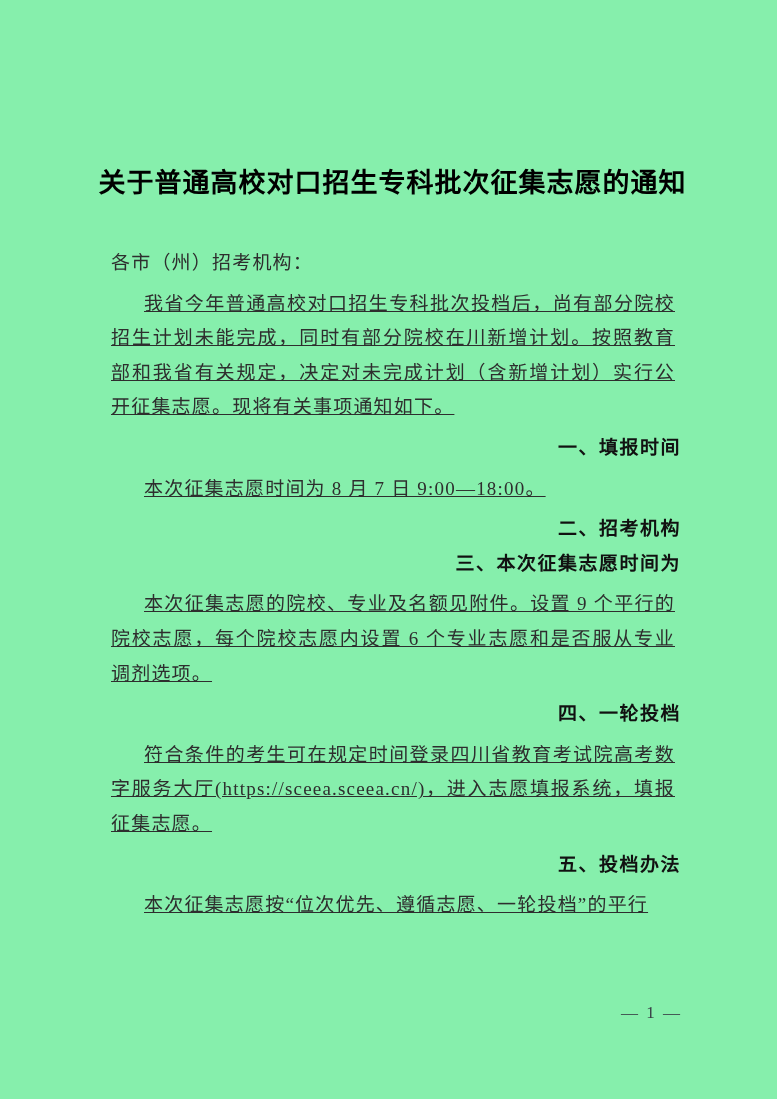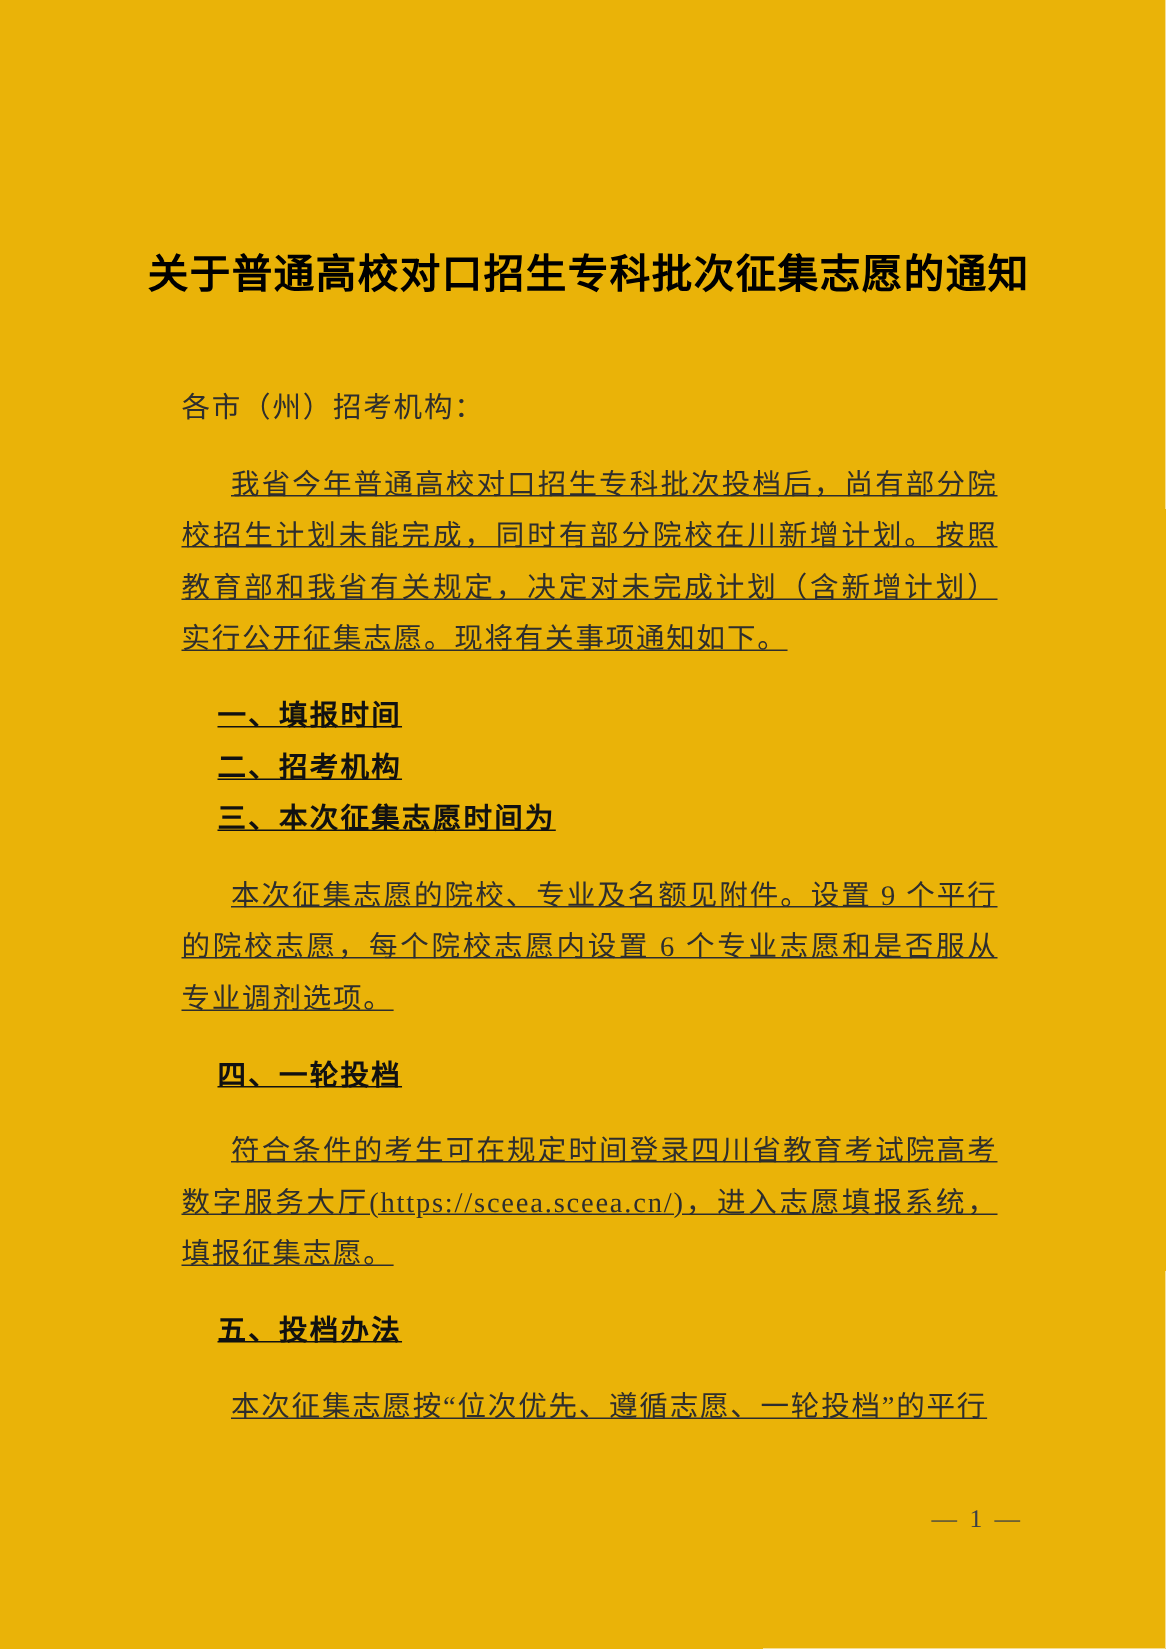--- a/index.html
+++ b/index.html
@@ -4,21 +4,21 @@
 <style>
   html, body {
     margin: 0;
     padding: 0;
     background: #ffffff;
   }
   .page {
     position: relative;
     width: 777px;
     height: 1099px;
-    background: #eab308;
+    background: #86efac;
     overflow: hidden;
     font-family: "Liberation Serif", serif;
   }
   .doc-title {
     position: absolute;
     left: 95px;
     width: 595px;
     top: 163px;
     margin: 0;
     text-align: center;
@@ -36,40 +36,39 @@
     width: 576px;
     top: 240px;
     font-family: "Liberation Serif", "DejaVu Serif", serif;
     font-size: 19px;
     line-height: 34.6px;
     letter-spacing: 1.2px;
     color: #2e2e2e;
     text-align: justify;
   }
   .doc-body p {
-    margin: 16px;
+    margin: 6px;
   }
   .salutation {
     text-indent: 0;
   }
   .para {
     text-indent: 33px;
     text-decoration: underline;
   }
   .sec-heading {
     margin: 0;
     font-family: "Liberation Sans", "DejaVu Sans", sans-serif;
     font-weight: 700;
     font-size: 19px;
     line-height: 34.6px;
     letter-spacing: 1.5px;
     color: #111111;
     text-indent: 40px;
-    text-align: left;
-    text-decoration: underline;
+    text-align: right;
   }
   .page-footer {
     position: absolute;
     top: 1003px;
     right: 95px;
     font-family: "Liberation Serif", "DejaVu Serif", serif;
     font-size: 17px;
     letter-spacing: 2px;
     color: #3a3f47;
   }
@@ -81,20 +80,21 @@
 
   <h1 class="doc-title">关于普通高校对口招生专科批次征集志愿的通知</h1>
 
   <div class="doc-body">
 
     <p class="salutation">各市（州）招考机构：</p>
 
     <p class="para">我省今年普通高校对口招生专科批次投档后，尚有部分院校招生计划未能完成，同时有部分院校在川新增计划。按照教育部和我省有关规定，决定对未完成计划（含新增计划）实行公开征集志愿。现将有关事项通知如下。</p>
 
     <h2 class="sec-heading">一、填报时间</h2>
+    <p class="para">本次征集志愿时间为 8 月 7 日 9:00—18:00。</p>
 
     <h2 class="sec-heading">二、招考机构</h2>
 
     <h2 class="sec-heading">三、本次征集志愿时间为</h2>
     <p class="para">本次征集志愿的院校、专业及名额见附件。设置 9 个平行的院校志愿，每个院校志愿内设置 6 个专业志愿和是否服从专业调剂选项。</p>
 
     <h2 class="sec-heading">四、一轮投档</h2>
     <p class="para">符合条件的考生可在规定时间登录四川省教育考试院高考数字服务大厅(https://sceea.sceea.cn/)，进入志愿填报系统，填报征集志愿。</p>
 
     <h2 class="sec-heading">五、投档办法</h2>

